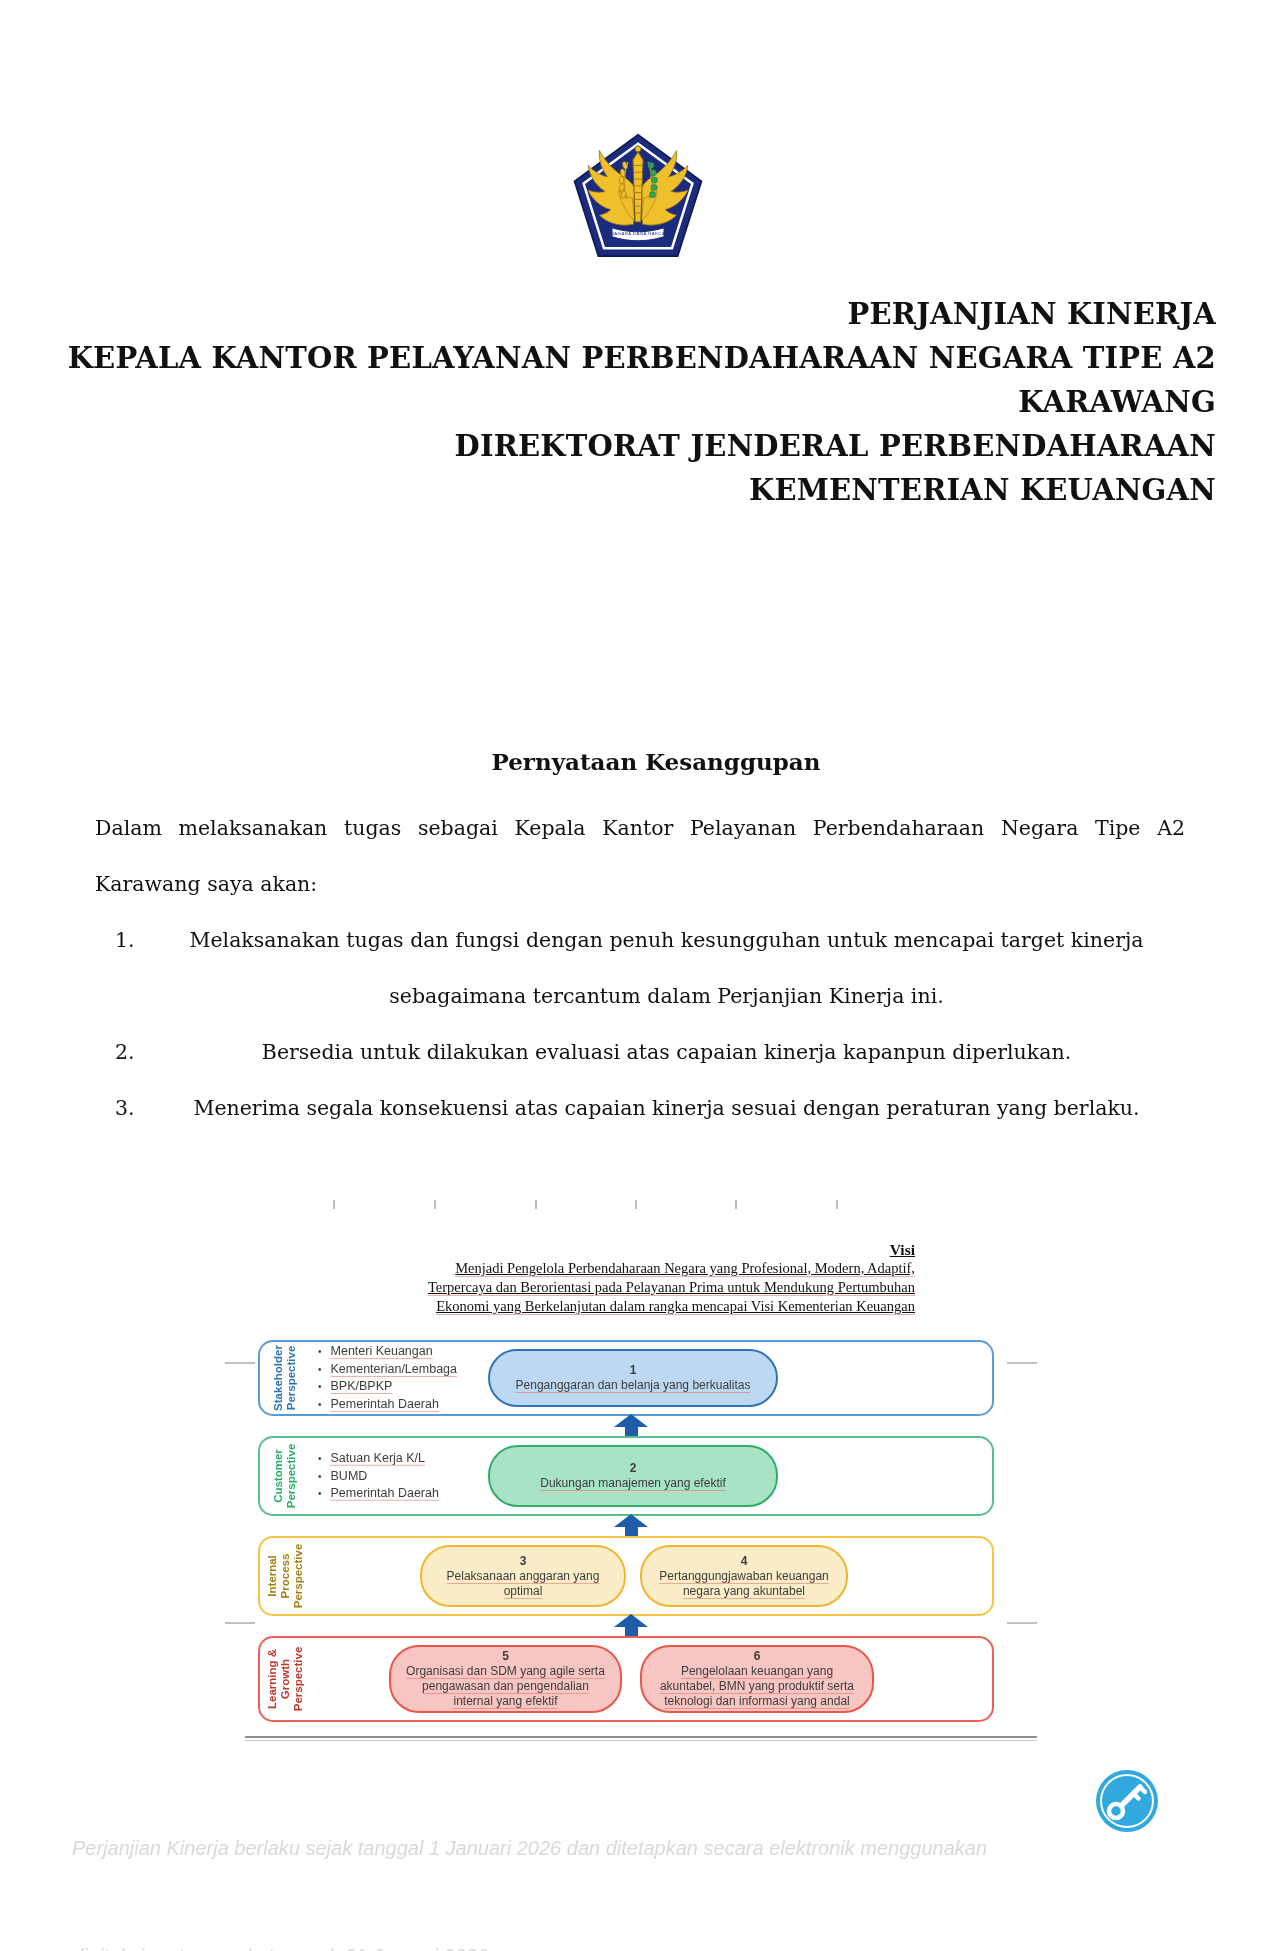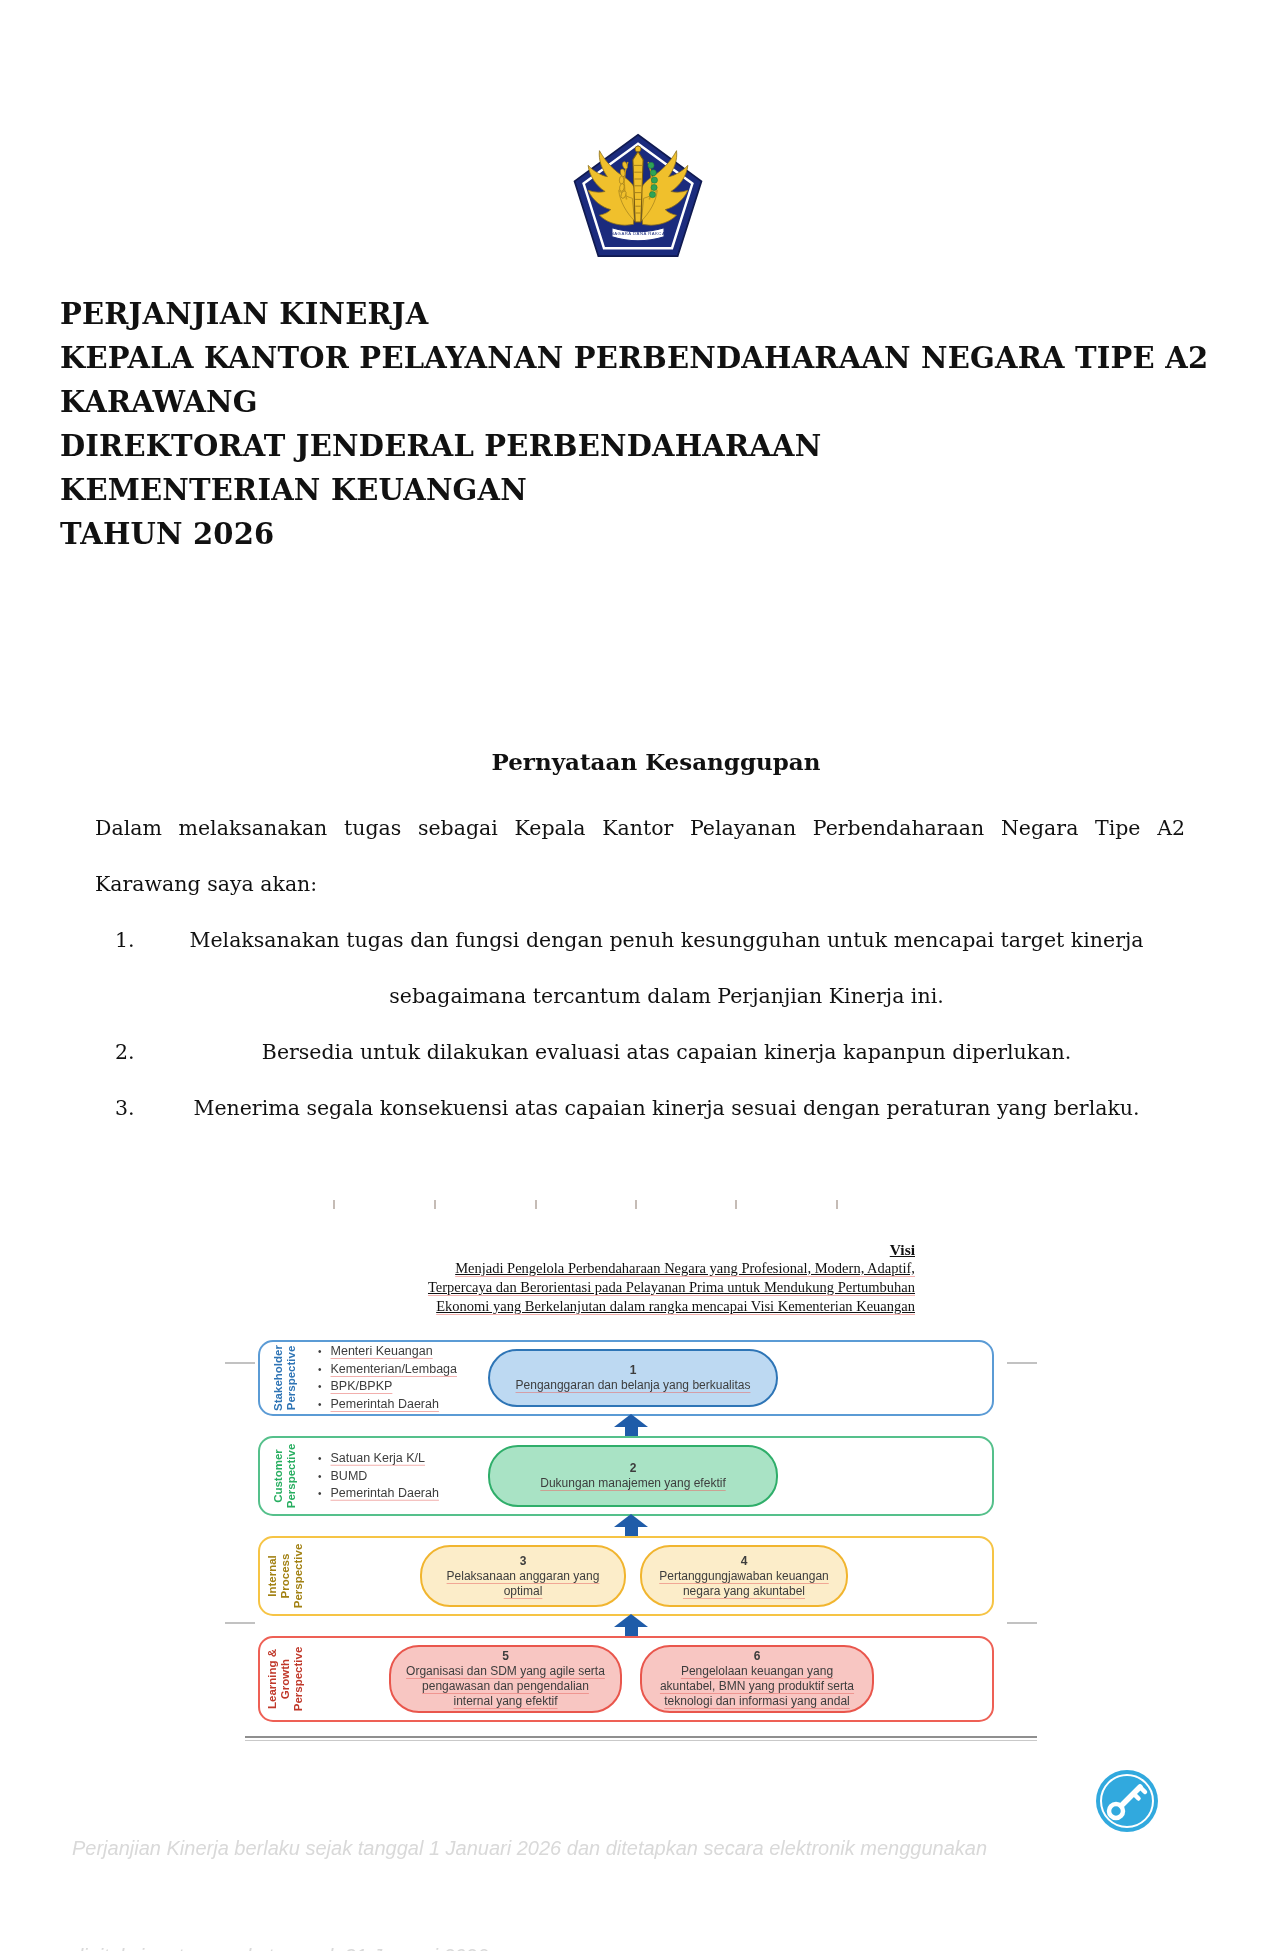--- a/index.html
+++ b/index.html
@@ -3,21 +3,21 @@
 <meta charset="utf-8">
 <style>
   html,body{margin:0;padding:0;background:#ffffff;}
   .page{position:relative;width:1276px;height:1951px;background:#ffffff;overflow:hidden;
         font-family:"DejaVu Serif",serif;color:#111;}
 
   
   .logo{position:absolute;left:570px;top:128px;width:136px;height:136px;}
 
   
-  .title-block{position:absolute;left:60px;right:60px;top:292px;text-align:left;}
+  .title-block{position:absolute;left:60px;right:60px;top:292px;text-align:right;}
   .title-line{font-weight:bold;font-size:29px;line-height:44px;letter-spacing:.2px;}
 
   
   .stmt-heading{position:absolute;left:0;right:0;top:748px;text-align:center;
                 font-weight:bold;font-size:23px;padding-left:36px;}
   .stmt-intro{position:absolute;left:95px;width:1090px;top:800px;
               font-size:20.5px;line-height:56px;text-align:justify;}
   .stmt-list{position:absolute;left:115px;width:1070px;top:912px;font-size:20.5px;line-height:56px;}
   .stmt-item{display:flex;}
   .stmt-num{width:33px;flex:0 0 33px;}
@@ -133,21 +133,20 @@
       <text x="60" y="91.8" text-anchor="middle" font-family="Liberation Sans, sans-serif" font-size="3.8" letter-spacing="0.4" fill="#1b2b7d">NAGARA DANA RAKCA</text>
     </svg>
   </div>
 
   <div class="title-block">
     <div class="title-line">PERJANJIAN KINERJA</div>
     <div class="title-line">KEPALA KANTOR PELAYANAN PERBENDAHARAAN NEGARA TIPE A2</div>
     <div class="title-line">KARAWANG</div>
     <div class="title-line">DIREKTORAT JENDERAL PERBENDAHARAAN</div>
     <div class="title-line">KEMENTERIAN KEUANGAN</div>
-    <div class="title-line">TAHUN 2026</div>
   </div>
 
   <div class="stmt-heading">Pernyataan Kesanggupan</div>
   <div class="stmt-intro">Dalam melaksanakan tugas sebagai Kepala Kantor Pelayanan Perbendaharaan Negara Tipe A2 Karawang saya akan:</div>
 
   <div class="stmt-list">
     <div class="stmt-item">
       <span class="stmt-num">1.</span>
       <span class="stmt-text">Melaksanakan tugas dan fungsi dengan penuh kesungguhan untuk mencapai target kinerja sebagaimana tercantum dalam Perjanjian Kinerja ini.</span>
     </div>

